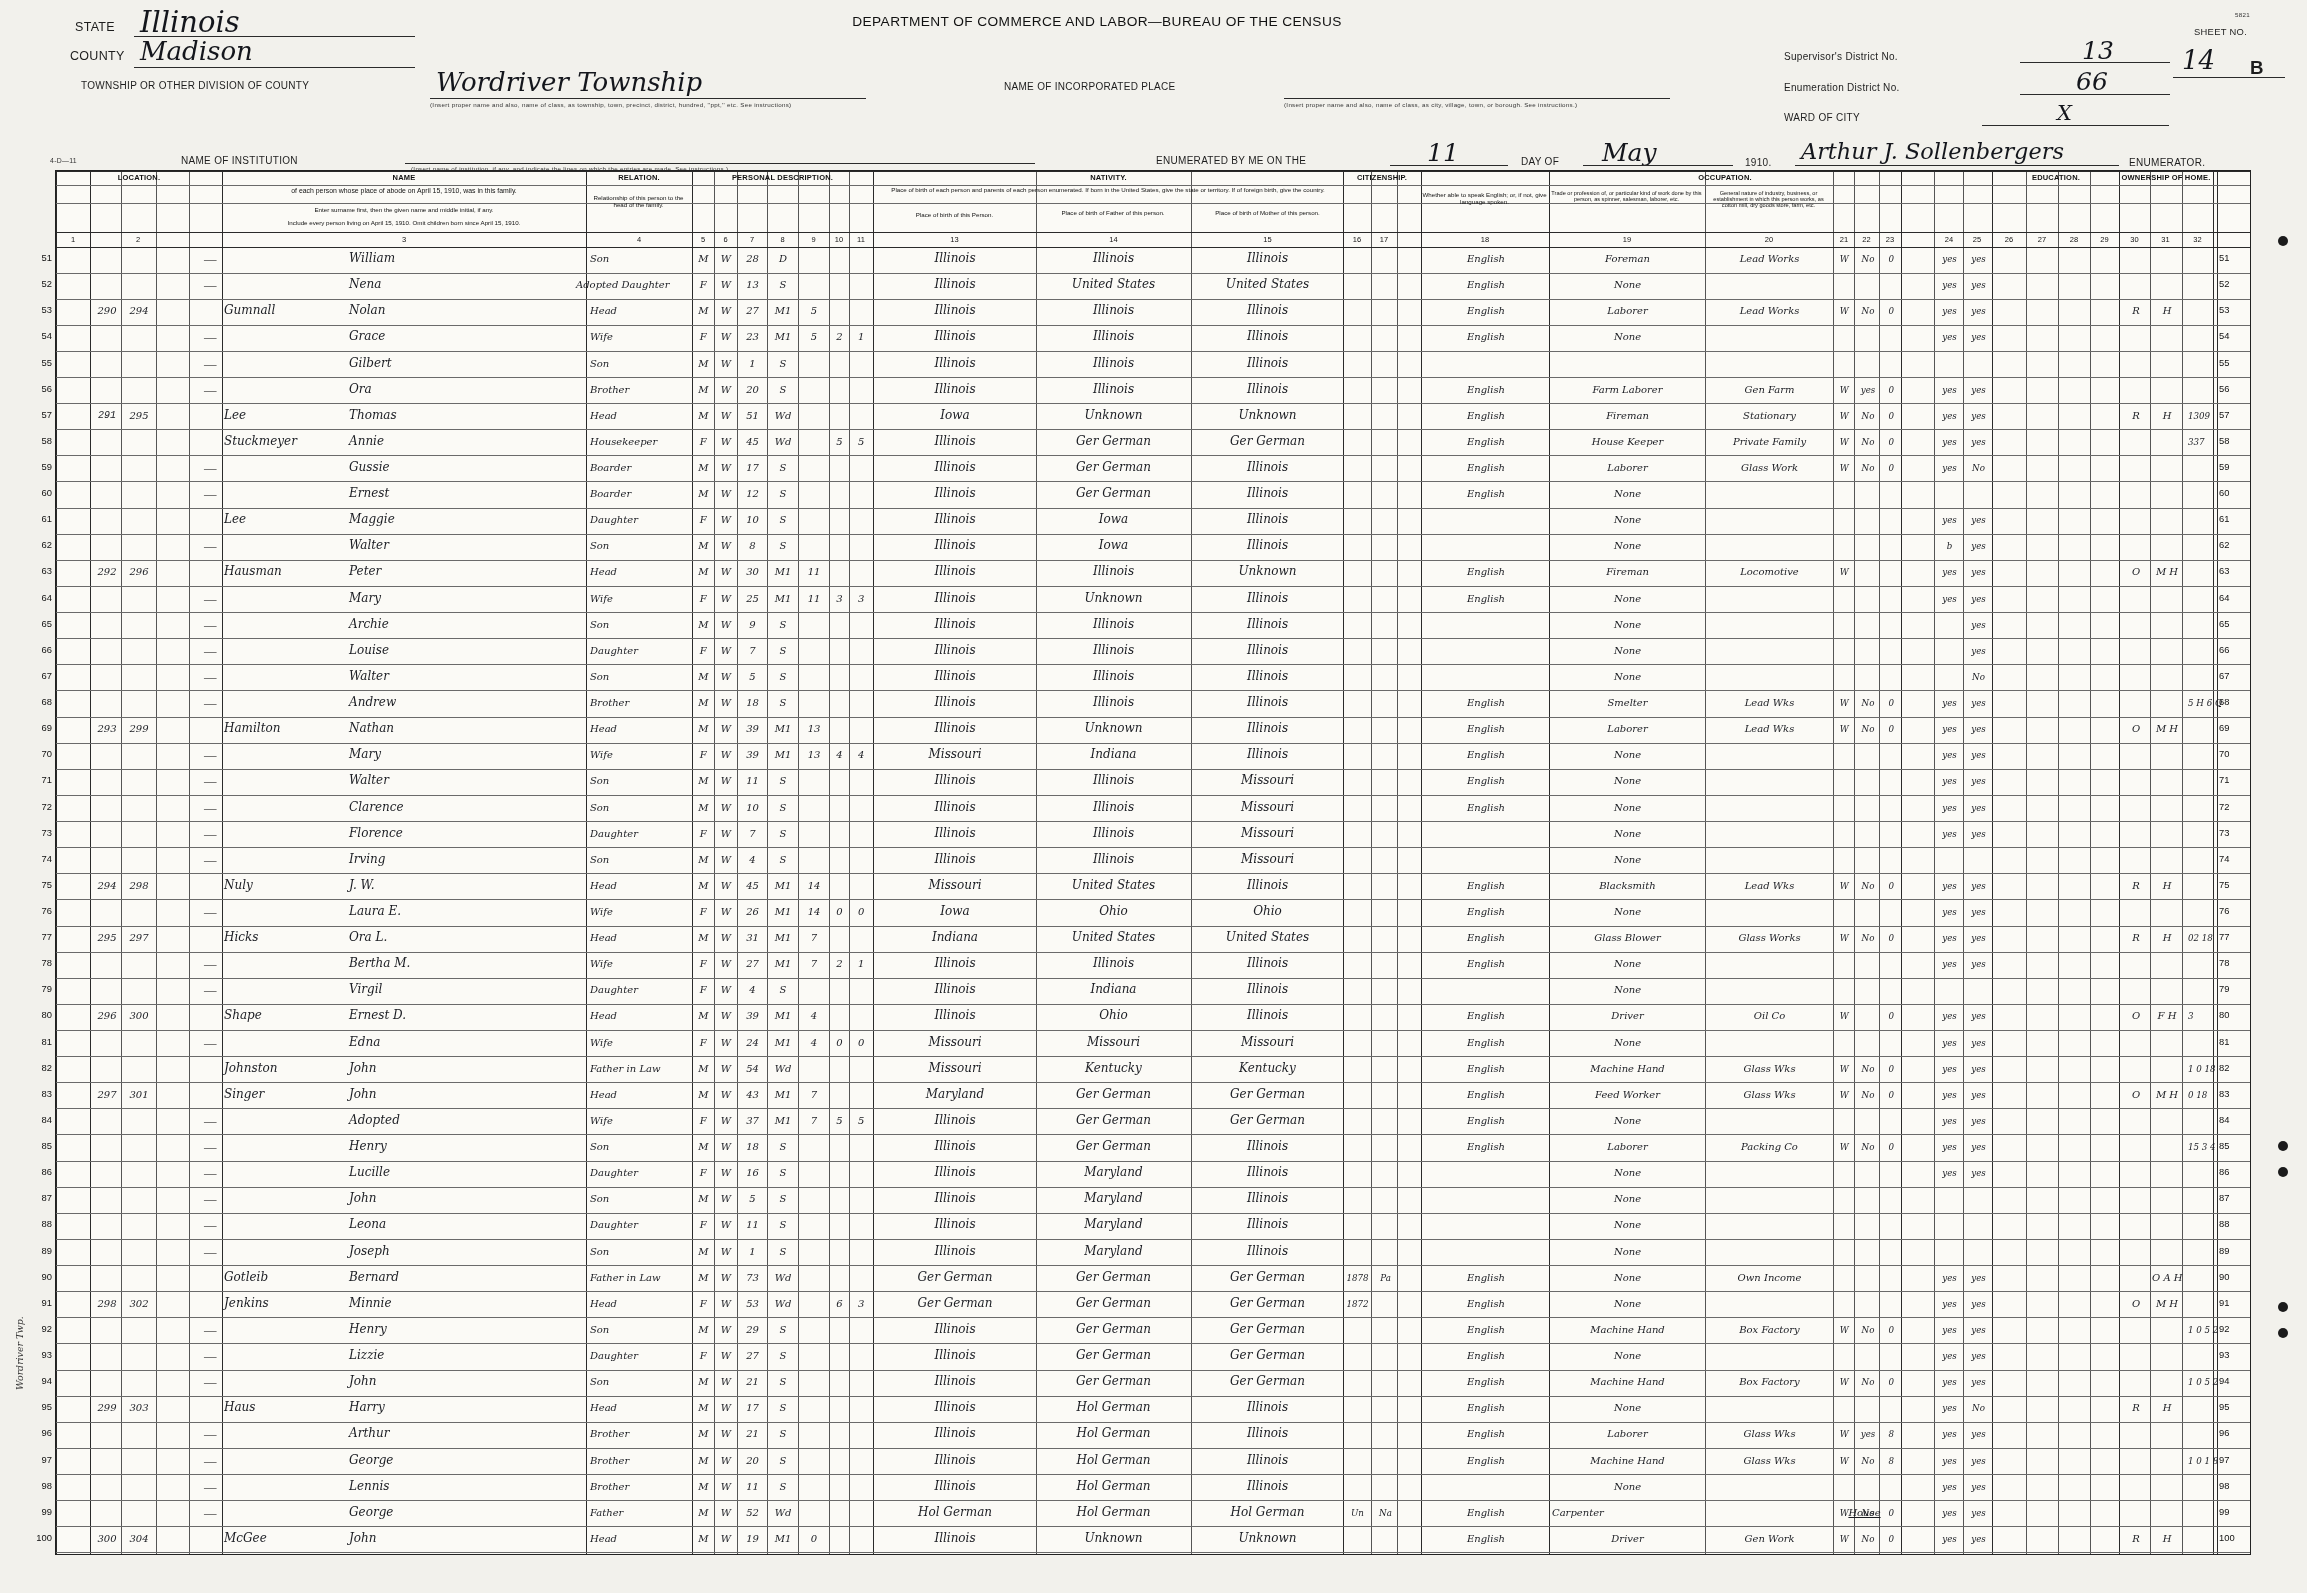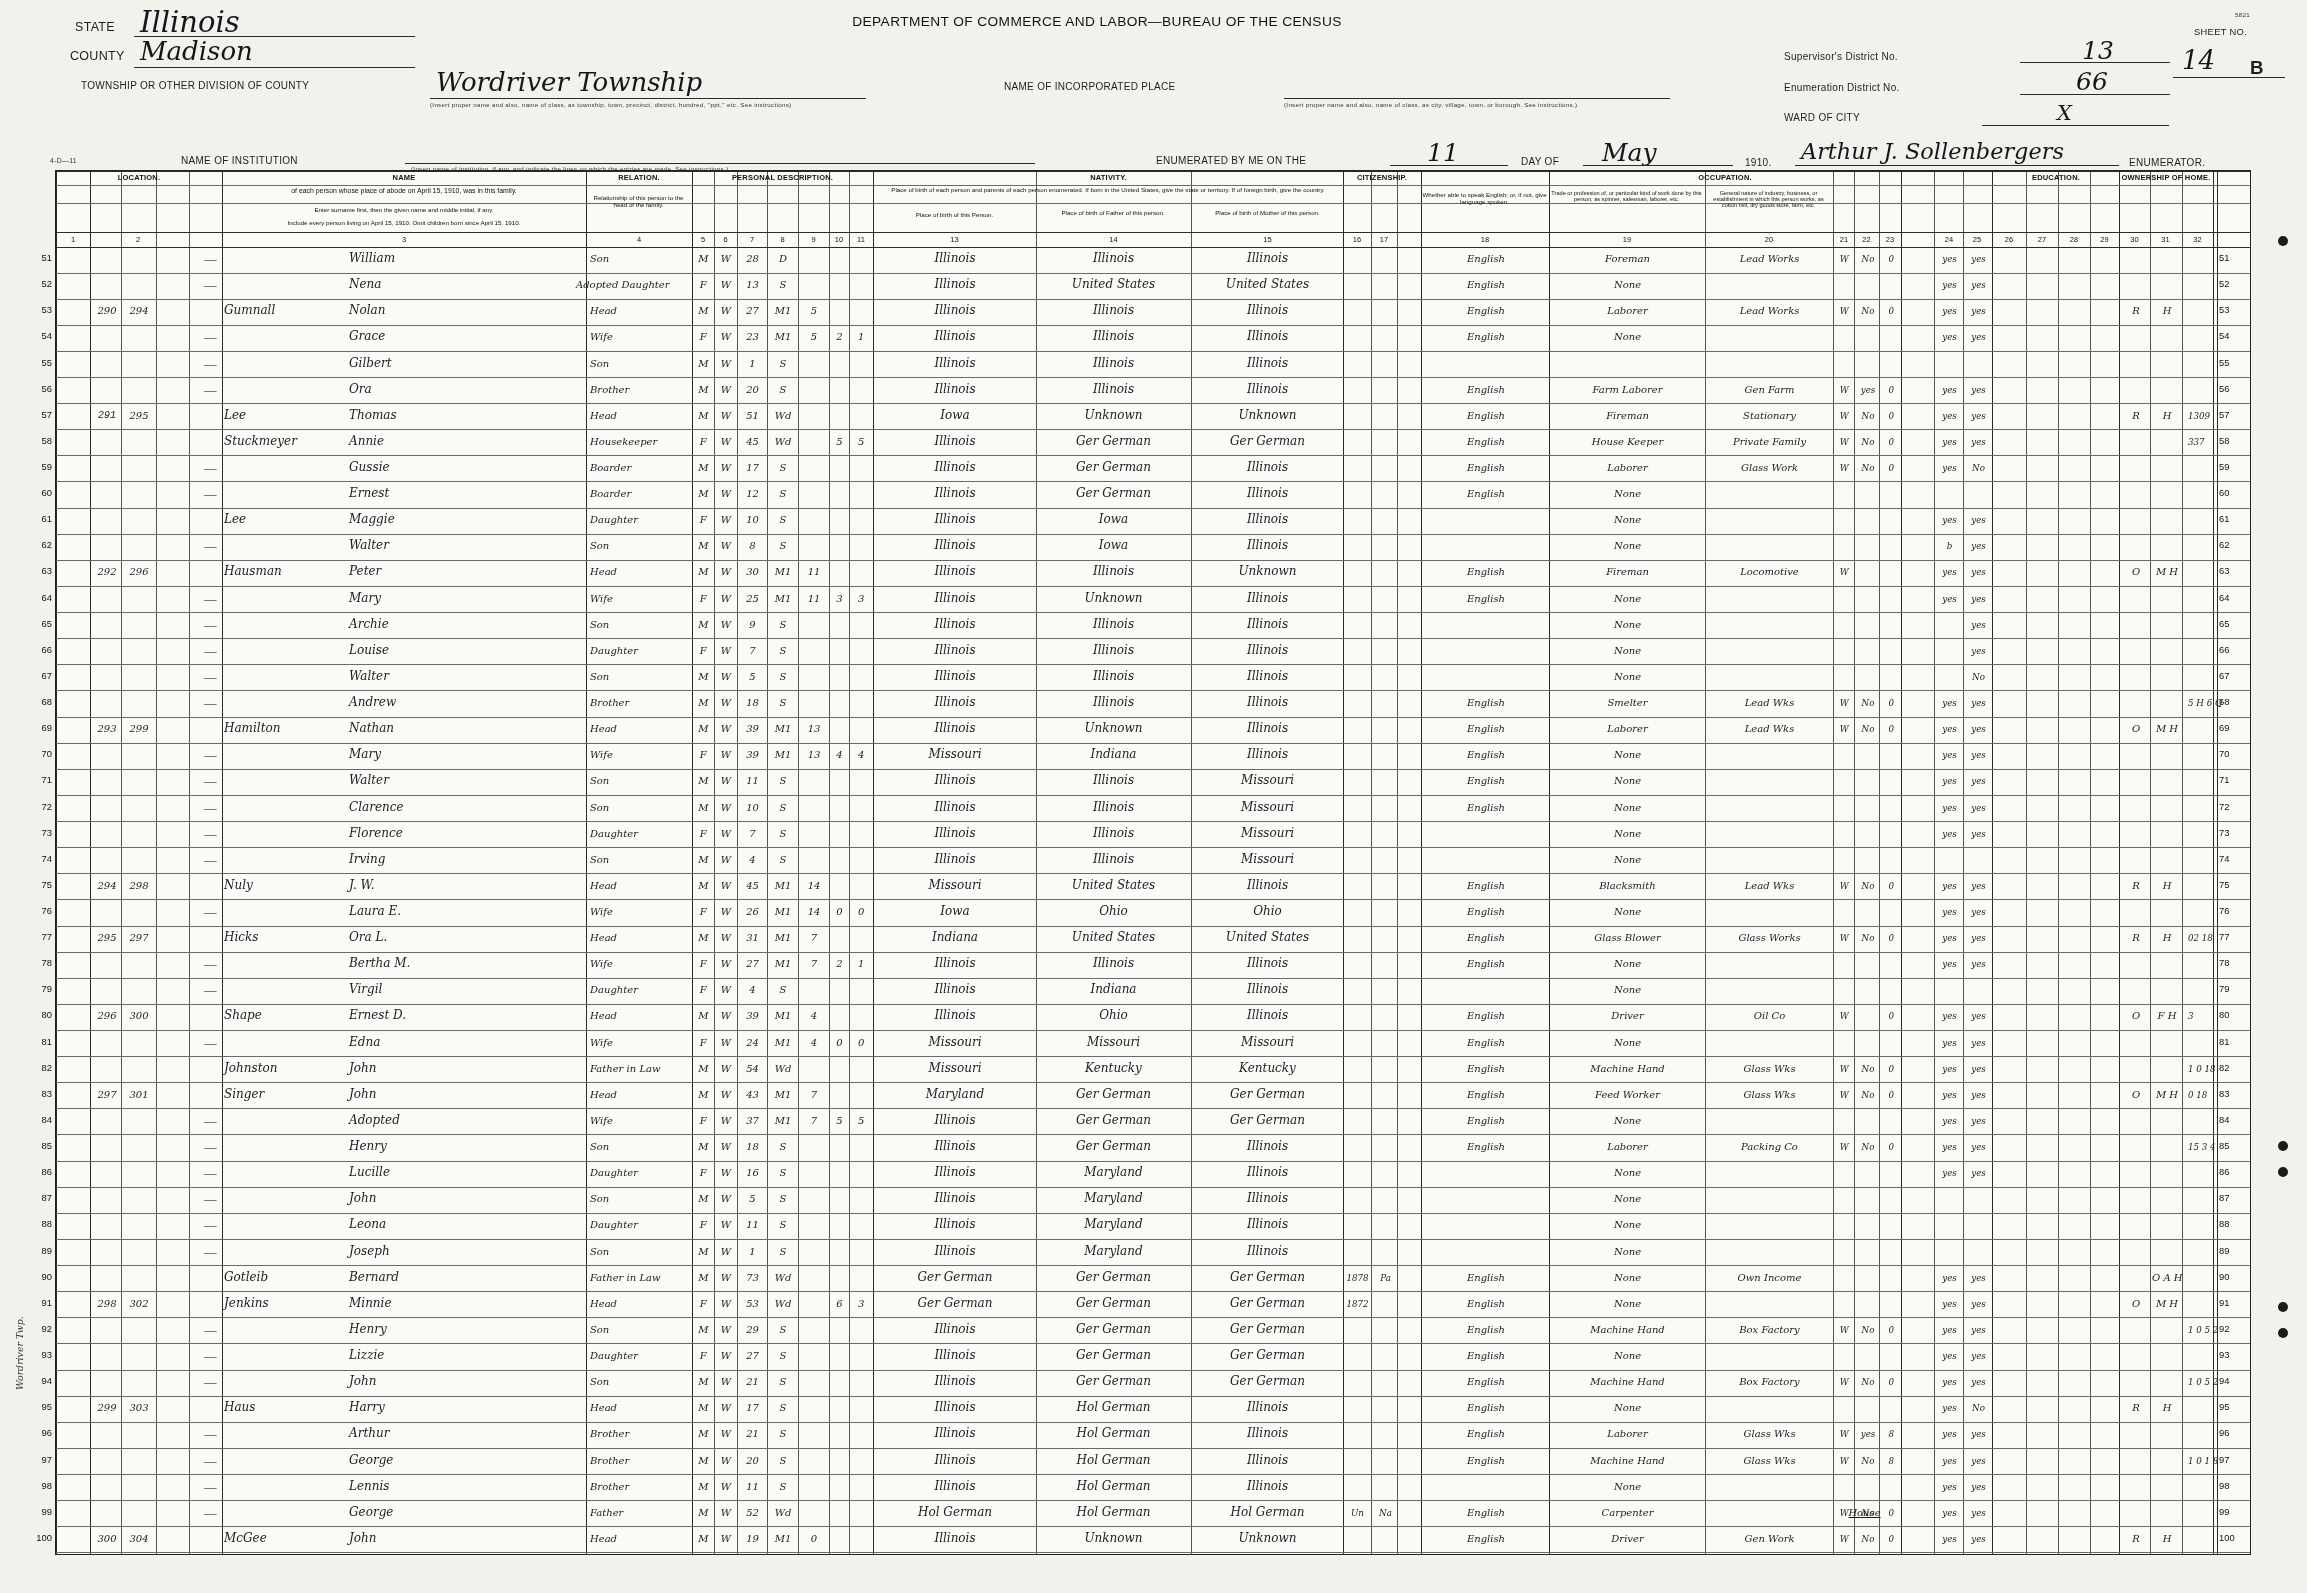--- a/index.html
+++ b/index.html
@@ -1798,21 +1798,21 @@
           <div class="cell s" style="left: 712px; top: 5.6px; width: 30px; text-align: center;">Wd</div>
           <div class="cell s" style="left: 743px; top: 5.6px; width: 30px; text-align: center;"></div>
           <div class="cell s" style="left: 774px; top: 5.6px; width: 18.7px; text-align: center;"></div>
           <div class="cell s" style="left: 794px; top: 5.6px; width: 22.4px; text-align: center;"></div>
           <div class="cell" style="left: 820px; top: 3.7px; width: 158px; text-align: center;">Hol German</div>
           <div class="cell" style="left: 982px; top: 3.7px; width: 151px; text-align: center;">Hol German</div>
           <div class="cell" style="left: 1137px; top: 3.7px; width: 149px; text-align: center;">Hol German</div>
           <div class="cell xs" style="left: 1288px; top: 6.9px; width: 27px; text-align: center;">Un</div>
           <div class="cell xs" style="left: 1317px; top: 6.9px; width: 25px; text-align: center;">Na</div>
           <div class="cell s" style="left: 1368px; top: 5.6px; width: 124px; text-align: center;">English</div>
-          <div class="cell s" style="left: 1496px; top: 5.6px; width: 151px; text-align: center;">Carpenter</div>
+          <div class="cell s" style="left: 1496px; top: 5.6px; width: 151px; text-align: left;">Carpenter</div>
           <div class="cell s" style="left: 1747px; top: 5.6px; width: 123px; text-align: center; text-decoration: underline;">House</div>
           <div class="cell xs" style="left: 1778px; top: 6.9px; width: 20.6px; text-align: center;">W</div>
           <div class="cell xs" style="left: 1800px; top: 6.9px; width: 24px; text-align: center;">No</div>
           <div class="cell xs" style="left: 1825px; top: 6.9px; width: 20.6px; text-align: center;">0</div>
           <div class="cell xs" style="left: 1879px; top: 6.9px; width: 29px; text-align: center;">yes</div>
           <div class="cell xs" style="left: 1909px; top: 6.9px; width: 27px; text-align: center;">yes</div>
           <div class="cell s" style="left: 2065px; top: 5.6px; width: 30px; text-align: center;"></div>
           <div class="cell s" style="left: 2096px; top: 5.6px; width: 30px; text-align: center;"></div>
         </div>
         <div class="hline thin" style="top: 1381px;"></div>

